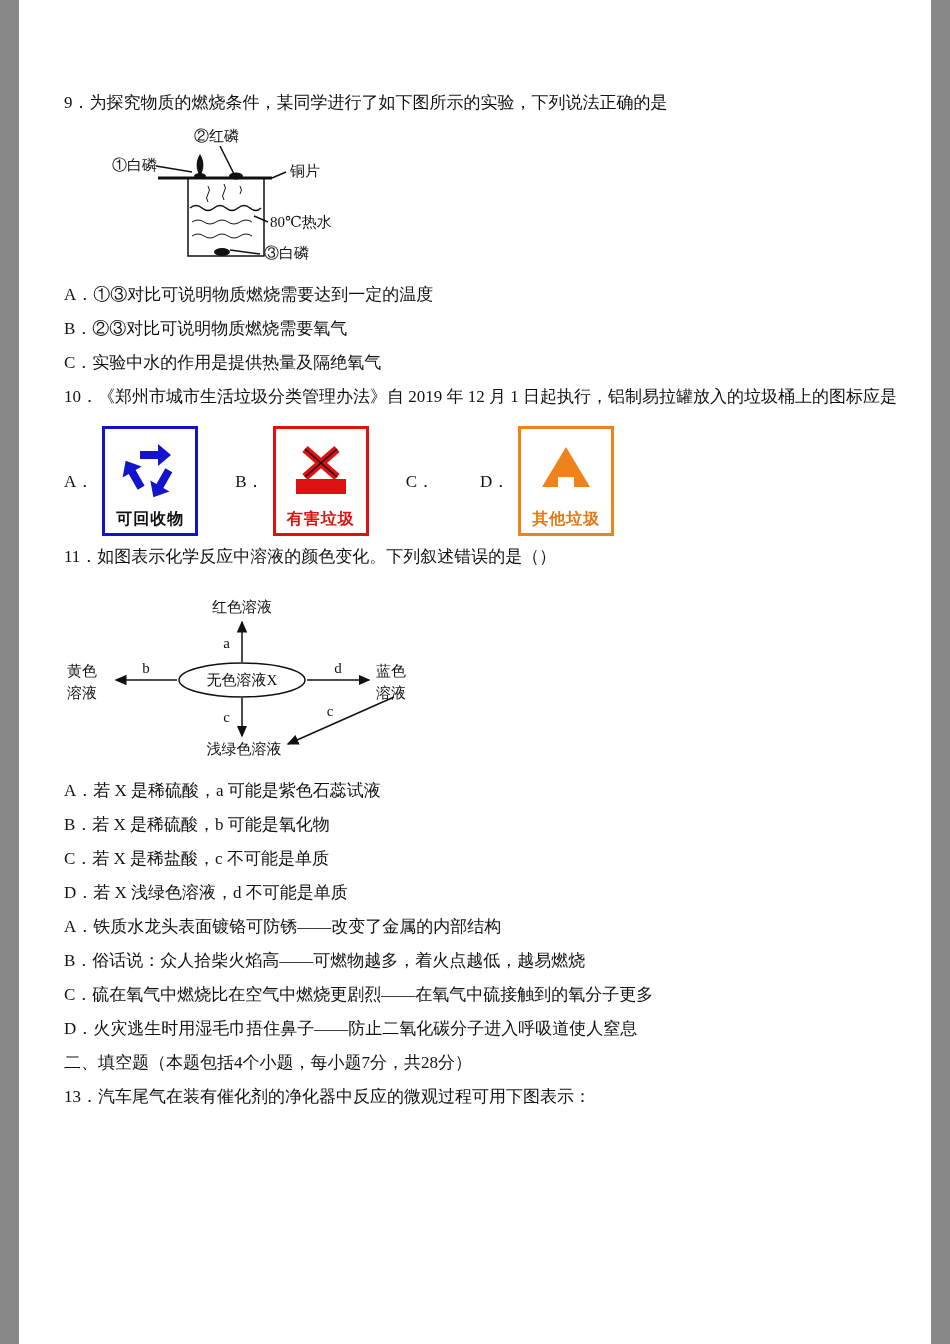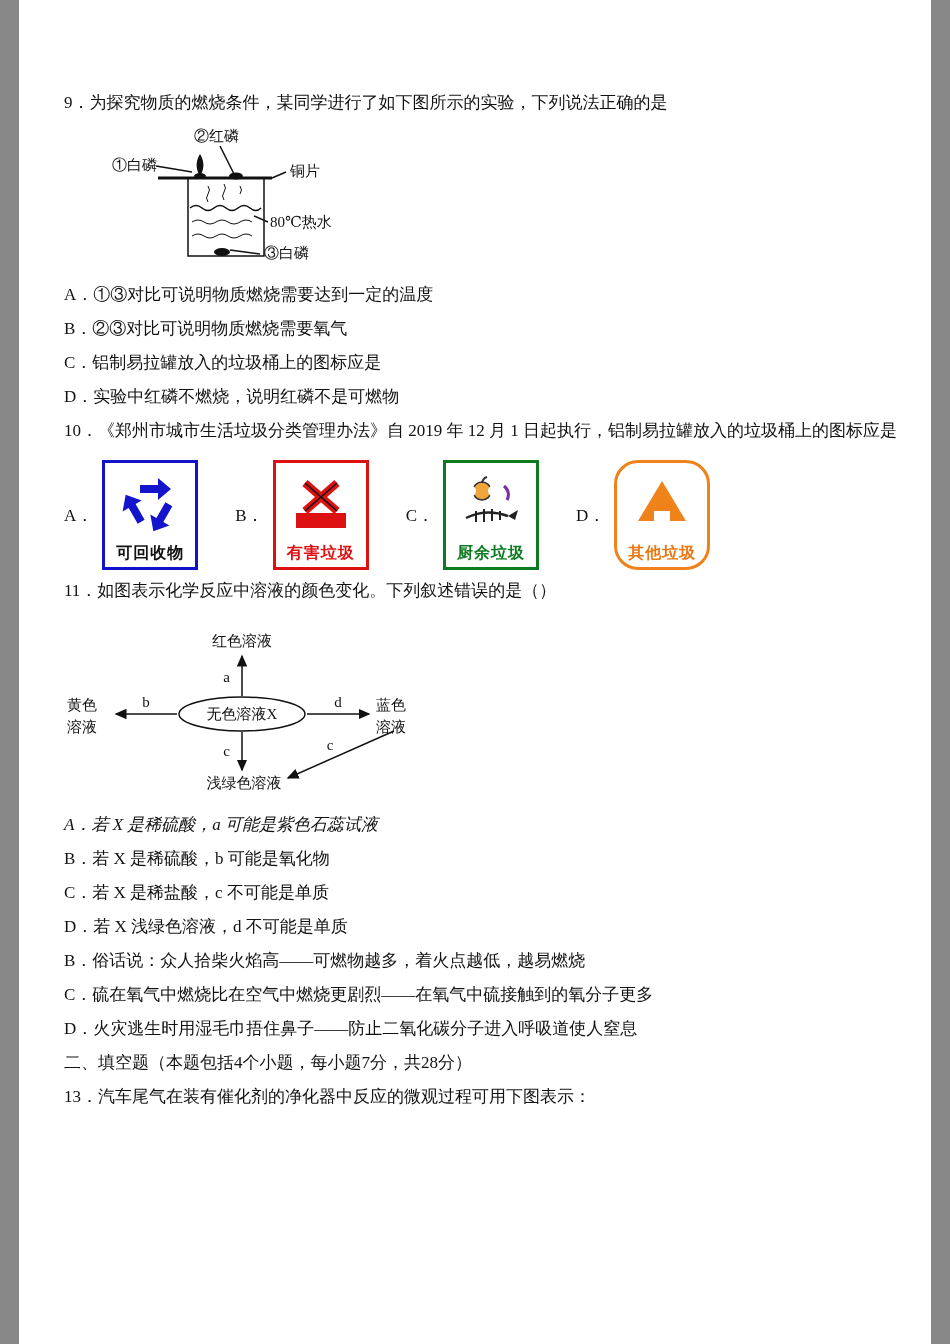--- a/index.html
+++ b/index.html
@@ -16,21 +16,21 @@
   }
   p.line {
     margin: 0; height: 34px; line-height: 34px;
     font-size: 17px; white-space: nowrap;
     color: #121212;
   }
   .diagram9 { height: 158px; padding-top: 6px; padding-left: 8px; margin-left: 40px; }
   .diagram11 { height: 180px; margin-top: 20px; }
   .mt12 { margin-top: 12px; }
   .mt24 { margin-top: 24px; }
-  .mt6  { margin-top: 6px; font-style: italic; }
+  .mt6  { margin-top: 6px; }
 
   
   .logo-row { display: flex; align-items: center; height: 118px; margin-top: 8px; }
   .choice { display: flex; align-items: center; margin-right: 37px; }
   .choice:last-child { margin-right: 0; }
   .choice-letter { font-size: 17px; margin-right: 9px; }
   .logo-box {
     width: 96px; height: 110px;
     border: 3px solid #333;
     display: flex; flex-direction: column; align-items: center;
@@ -85,22 +85,21 @@
       <text x="82" y="15">②红磷</text>
       <text x="0" y="44">①白磷</text>
       <text x="178" y="50">铜片</text>
       <text x="158" y="101">80℃热水</text>
       <text x="152" y="132">③白磷</text>
     </svg>
   </div>
 
   <p class="line">A．①③对比可说明物质燃烧需要达到一定的温度</p>
   <p class="line">B．②③对比可说明物质燃烧需要氧气</p>
-  <p class="line">C．铝制易拉罐放入的垃圾桶上的图标应是</p>
-  <p class="line">D．实验中红磷不燃烧，说明红磷不是可燃物</p>
+  <p class="line">C．实验中水的作用是提供热量及隔绝氧气</p>
 
   <p class="line mt12">10．《郑州市城市生活垃圾分类管理办法》自 2019 年 12 月 1 日起执行，铝制易拉罐放入的垃圾桶上的图标应是</p>
 
   <div class="logo-row">
 
     <div class="choice">
       <span class="choice-letter">A．</span>
       <div class="logo-box" style="border-color: rgb(18, 18, 200);">
         <div class="logo-icon">
           <svg width="64" height="60" viewBox="0 0 64 60">
@@ -126,40 +125,25 @@
             <line x1="14" y1="6" x2="46" y2="34" stroke="#111" stroke-width="1.5"></line>
             <line x1="46" y1="6" x2="14" y2="34" stroke="#111" stroke-width="1.5"></line>
           </svg>
         </div>
         <div class="logo-label" style="color: rgb(221, 17, 17);">有害垃圾</div>
       </div>
     </div>
 
     <div class="choice">
       <span class="choice-letter">C．</span>
-      <div class="logo-box" style="border-color: rgb(13, 122, 31);">
-        <div class="logo-icon">
-          <svg width="66" height="58" viewBox="0 0 66 58">
-            <circle cx="24" cy="15" r="9" fill="#f0a43c" stroke="#333" stroke-width="1.5"></circle>
-            <circle cx="12.5" cy="15" r="5.5" fill="#fff"></circle>
-            <circle cx="35.5" cy="15" r="5.5" fill="#fff"></circle>
-            <path d="M24 7 q1 -5 5 -6" stroke="#333" fill="none" stroke-width="2"></path>
-            <path d="M46 10 q7 6 3 14" stroke="#7b2fa3" fill="none" stroke-width="3"></path>
-            <path d="M8 42 Q28 32 50 40" stroke="#222" fill="none" stroke-width="2.5"></path>
-            <path d="M18 35 L18 46 M26 33 L26 46 M34 33 L34 45 M42 35 L42 44" stroke="#222" stroke-width="2"></path>
-            <path d="M50 40 l10 -6 l-3 10 z" fill="#222"></path>
-          </svg>
-        </div>
-        <div class="logo-label" style="color: rgb(13, 122, 31);">厨余垃圾</div>
-      </div>
     </div>
 
     <div class="choice">
       <span class="choice-letter">D．</span>
-      <div class="logo-box" style="border-color: rgb(239, 130, 24); border-radius: 24px;">
+      <div class="logo-box" style="border-color: rgb(239, 130, 24);">
         <div class="logo-icon">
           <svg width="60" height="56" viewBox="0 0 60 56">
             <path d="M30 4 L54 44 L38 44 L38 34 L22 34 L22 44 L6 44 Z" fill="#ef8218"></path>
           </svg>
         </div>
         <div class="logo-label" style="color: rgb(232, 119, 18);">其他垃圾</div>
       </div>
     </div>
 
   </div>
@@ -194,20 +178,21 @@
       <text x="166" y="128" text-anchor="end">c</text>
       <text x="266" y="122" text-anchor="middle">c</text>
     </svg>
   </div>
 
   <p class="line mt6">A．若 X 是稀硫酸，a 可能是紫色石蕊试液</p>
   <p class="line">B．若 X 是稀硫酸，b 可能是氧化物</p>
   <p class="line">C．若 X 是稀盐酸，c 不可能是单质</p>
   <p class="line">D．若 X 浅绿色溶液，d 不可能是单质</p>
 
+  <p class="line">A．铁质水龙头表面镀铬可防锈——改变了金属的内部结构</p>
   <p class="line">B．俗话说：众人拾柴火焰高——可燃物越多，着火点越低，越易燃烧</p>
   <p class="line">C．硫在氧气中燃烧比在空气中燃烧更剧烈——在氧气中硫接触到的氧分子更多</p>
   <p class="line">D．火灾逃生时用湿毛巾捂住鼻子——防止二氧化碳分子进入呼吸道使人窒息</p>
 
   <p class="line">二、填空题（本题包括4个小题，每小题7分，共28分）</p>
   <p class="line">13．汽车尾气在装有催化剂的净化器中反应的微观过程可用下图表示：</p>
 
 </div>
 
 </body></html>

